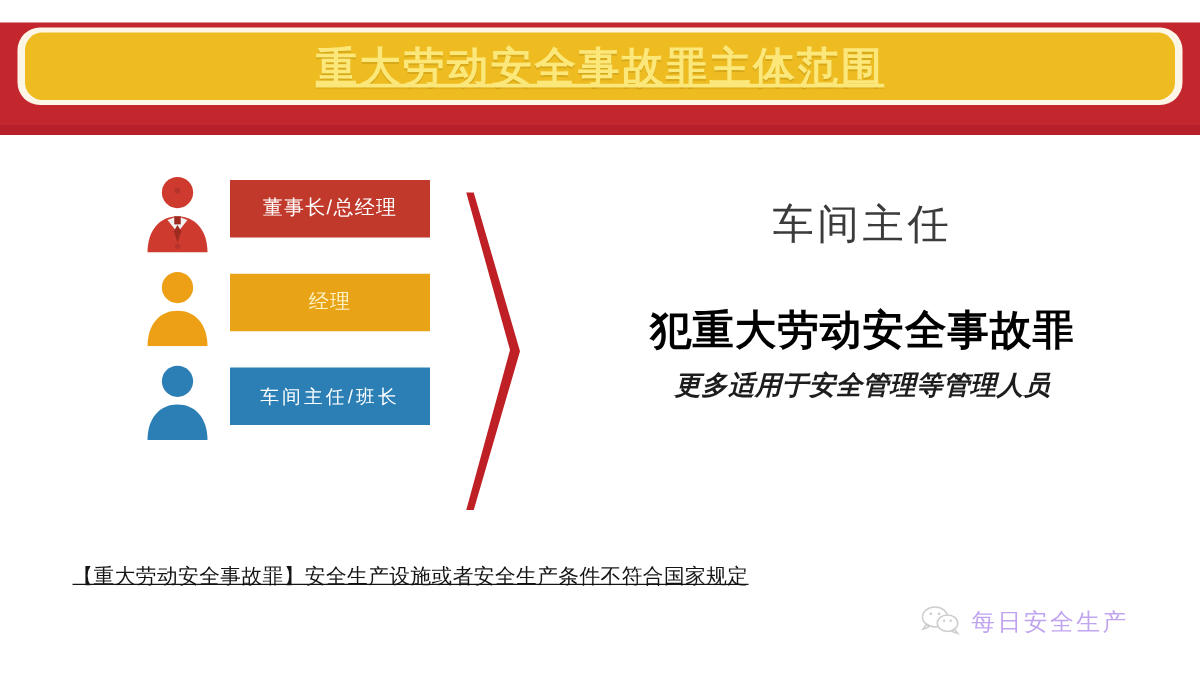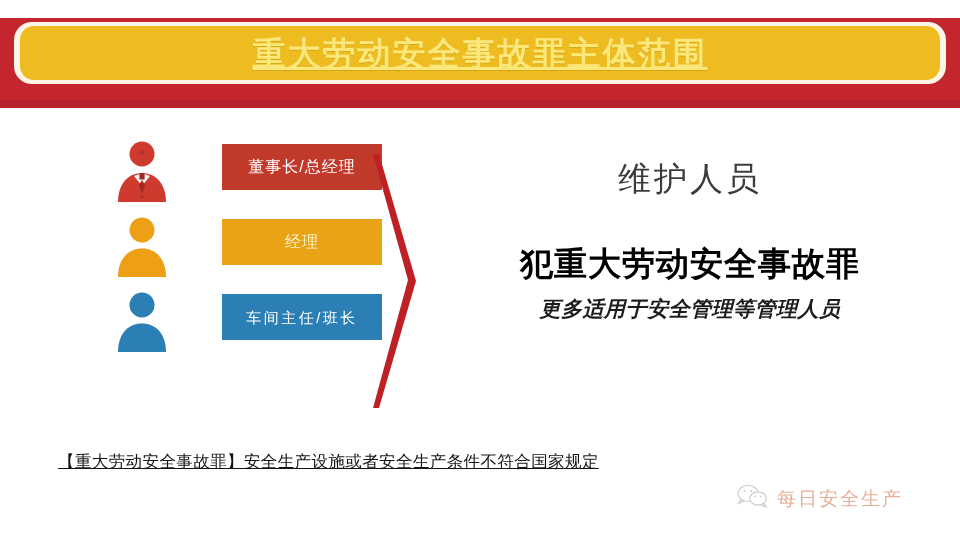--- a/index.html
+++ b/index.html
@@ -78,21 +78,20 @@
     width: 60px; height: 62px;
   }
   .role-box {
     position: absolute;
     left: 80px; top: 8px;
     width: 160px; height: 46px;
     display: flex;
     align-items: center;
     justify-content: center;
     box-sizing: border-box;
-    margin-left: 38px;
   }
   .role-label {
     font-size: 16px;
     line-height: 1;
     letter-spacing: 1px;
     white-space: nowrap;
   }
   .role-label.wide {
     letter-spacing: 2.5px;
     font-size: 15px;
@@ -155,21 +154,21 @@
   
   .watermark {
     position: absolute;
     left: 736px; top: 484px;
     display: flex;
     align-items: center;
     gap: 9px;
     opacity: .42;
   }
   .watermark-text {
-    color: #c2410c;
+    color: #6d28d9;
     font-size: 19px;
     letter-spacing: 2px;
     line-height: 1;
   }
 </style>
 </head>
 <body>
 
 <div id="slide">
 
@@ -226,21 +225,21 @@
 
   </div>
 
   <div class="chevron">
     <svg viewBox="0 0 110 262" width="110" height="262" aria-hidden="true">
       <path d="M17 4 L52 130 L17 258 L23 258 L60 131 L23 4 Z" fill="#bf2026"></path>
     </svg>
   </div>
 
   <div class="right-block">
-    <div class="kicker">维护人员</div>
+    <div class="kicker">车间主任</div>
     <div class="headline">犯重大劳动安全事故罪</div>
     <div class="subline second">更多适用于安全管理等管理人员</div>
   </div>
 
   <div class="caption">【重大劳动安全事故罪】安全生产设施或者安全生产条件不符合国家规定</div>
 
   <div class="watermark">
     <span>
       <svg viewBox="0 0 32 24" width="32" height="24" aria-hidden="true">
         <ellipse cx="12" cy="9.5" rx="10" ry="8" fill="none" stroke="#8a8a8a" stroke-width="1.2"></ellipse>

